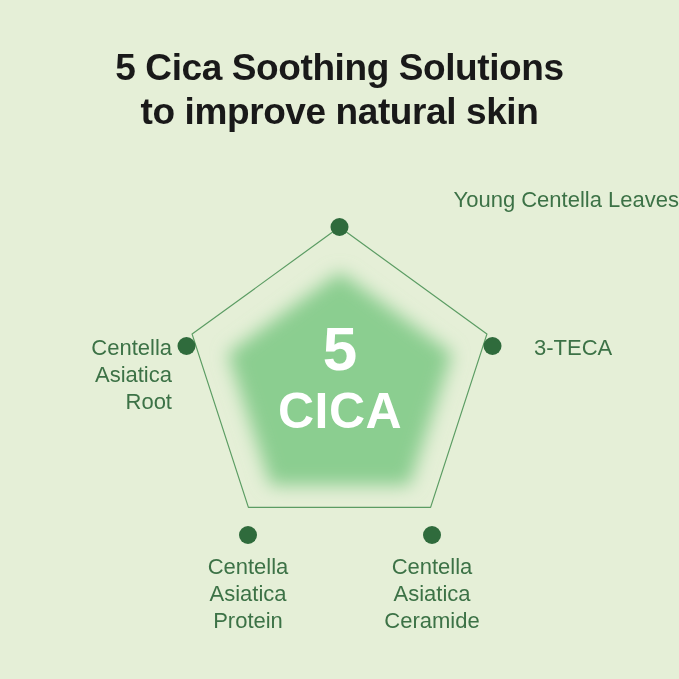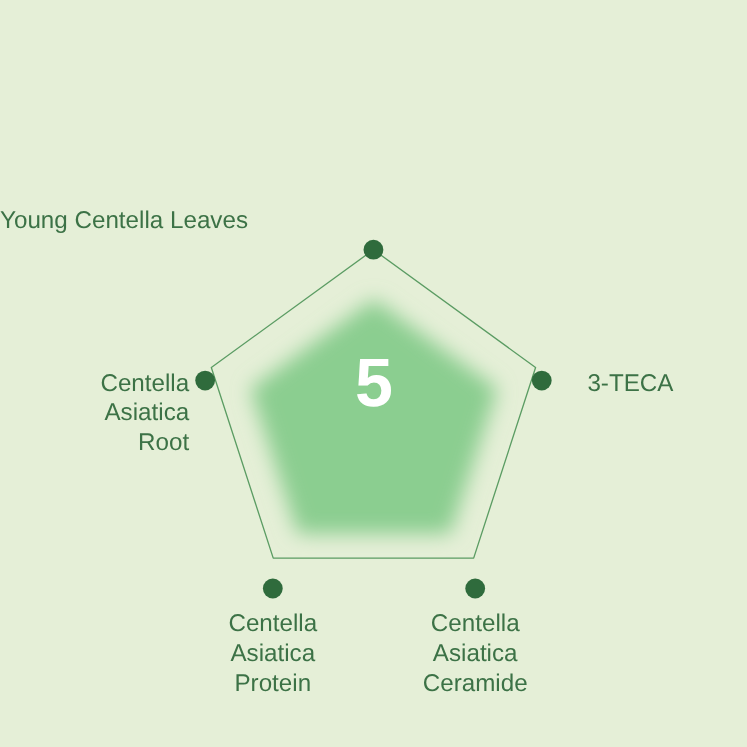--- a/index.html
+++ b/index.html
@@ -86,21 +86,21 @@
     color: #3c7246;
     font-size: 22px;
     line-height: 27px;
     font-weight: 400;
     white-space: pre-line;
   }
   .vlabel-top {
     left: 0;
     top: 186px;
     width: 679px;
-    text-align: left;
+    text-align: right;
   }
   .vlabel-left {
     left: 0px;
     top: 334px;
     width: 172px;
     text-align: right;
   }
   .vlabel-right {
     left: 510px;
     top: 334px;
@@ -119,20 +119,24 @@
     top: 553px;
     width: 160px;
     text-align: center;
   }
 </style>
 </head>
 <body>
 
 <div id="page">
 
+  <div class="title-block">
+    <span class="title-line">5 Cica Soothing Solutions</span>
+    <span class="title-line">to improve natural skin</span>
+  </div>
 
   <div id="diagram">
     <svg viewBox="0 0 679 679" xmlns="http://www.w3.org/2000/svg" aria-hidden="true">
       <defs>
         <filter id="softblur" x="-40%" y="-40%" width="180%" height="180%">
           <feGaussianBlur in="SourceGraphic" stdDeviation="9"></feGaussianBlur>
         </filter>
       </defs>
 
       <polygon points="340,272 452.2,353.5 409.4,485.3 270.6,485.3 227.8,353.5" fill="#8bce90" filter="url(#softblur)"></polygon>
@@ -141,20 +145,21 @@
 
       <circle cx="339.5" cy="227" r="9" fill="#2f6b3c"></circle>
       <circle cx="492.5" cy="346" r="9" fill="#2f6b3c"></circle>
       <circle cx="432" cy="535" r="9" fill="#2f6b3c"></circle>
       <circle cx="248" cy="535" r="9" fill="#2f6b3c"></circle>
       <circle cx="186.5" cy="346" r="9" fill="#2f6b3c"></circle>
     </svg>
 
     <div class="center-label">
       <span class="center-num">5</span>
+      <span class="center-word">CICA</span>
     </div>
 
     <div class="vlabel vlabel-top">Young Centella Leaves</div>
 
     <div class="vlabel vlabel-right">3-TECA</div>
 
     <div class="vlabel vlabel-br">Centella
 Asiatica
 Ceramide</div>
 

